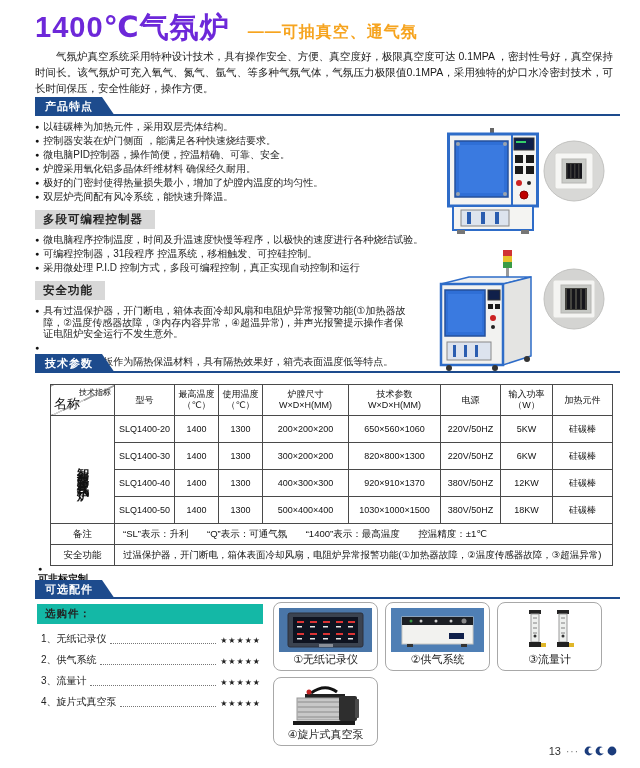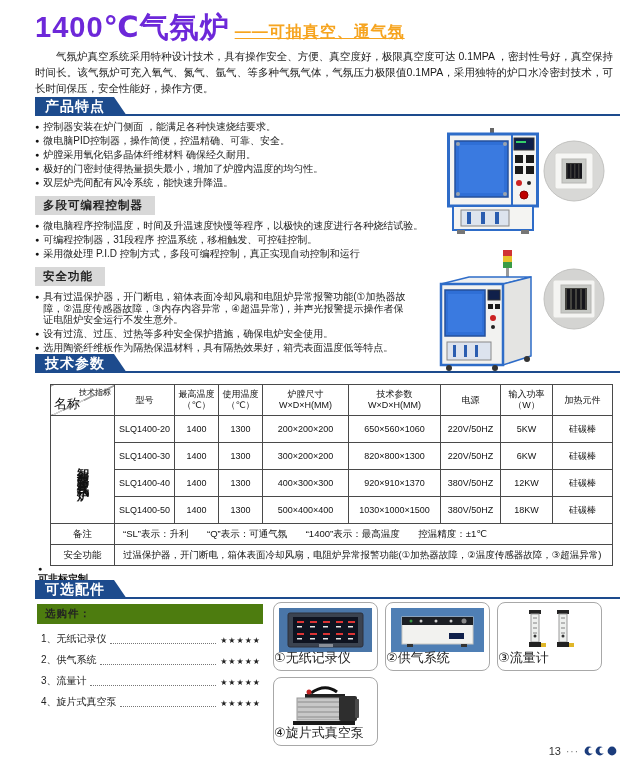--- a/index.html
+++ b/index.html
@@ -3,30 +3,30 @@
 <meta charset="utf-8">
 <style>
   * { margin:0; padding:0; box-sizing:border-box; }
   html,body { background:#fff; }
   body { font-family:"Liberation Sans","DejaVu Sans",sans-serif; }
   .page { position:relative; width:640px; height:768px; background:#ffffff; overflow:hidden; }
 
   
   .hdr { position:absolute; left:35px; top:8px; display:flex; align-items:baseline; }
   .title { font-size:29px; font-weight:bold; color:#6d28d9; letter-spacing:1px; }
-  .subtitle { font-size:16px; font-weight:bold; color:#f6a41f; margin-left:5px; letter-spacing:1px;text-decoration:underline; }
+  .subtitle { font-size:16px; font-weight:bold; color:#f6a41f; margin-left:18px; letter-spacing:1px; }
 
   .intro { position:absolute; left:35px; top:48px; width:578px; font-size:10.5px; line-height:16px;
            color:#1a1a1a; text-indent:2em; text-align:justify; }
 
   
   .badge-wrap { position:absolute; left:35px; width:585px; height:19px; }
   .badge-line { position:absolute; left:0; right:0; bottom:0; height:2px; background:#1d4b8d; }
   .badge { position:absolute; left:0; top:0; height:19px; line-height:19px; background:#1d4b8d;
-           color:#fff; font-size:14px; font-weight:bold; padding:0 22px 0 10px; letter-spacing:1px;
+           color:#fff; font-size:11px; font-weight:bold; padding:0 22px 0 10px; letter-spacing:1px;
            clip-path:polygon(0 0, calc(100% - 13px) 0, 100% 100%, 0 100%); }
 
   
   .leftcol { position:absolute; left:35px; top:121px; width:410px; }
   ul.blist { list-style:none; }
   ul.blist li { display:flex; font-size:10px; color:#222; line-height:11.5px; margin-bottom:2.5px; }
   ul.blist .dot { flex:none; font-size:7px; line-height:11.5px; margin-right:4px; color:#111; }
   .sub-h { display:inline-block; background:#d8d8d8; color:#222; font-size:11.5px; font-weight:bold;
            padding:2px 12px 2px 8px; margin:5px 0 5px 0; letter-spacing:1px; }
   ul.blist.narrow { width:375px; }
@@ -52,30 +52,30 @@
   .note-cell span { margin-right:16px; font-size:9.5px; }
   .safety-cell { text-align:left !important; padding-left:8px !important; font-size:9.5px !important; }
   .lbl { font-size:9.5px !important; }
 
   .custom-note { position:absolute; left:38px; top:565px; font-size:10px; font-weight:bold; color:#111;
                  display:flex; align-items:flex-start;flex-direction:column; }
   .custom-note .dot { font-size:7px; margin-right:4px; }
 
   
   .opt-panel { position:absolute; left:37px; top:604px; width:226px; }
-  .opt-bar { background:#4d7c0f; font-size:10.5px; font-weight:bold; color:#222; padding:3px 8px; letter-spacing:1px; }
+  .opt-bar { background:#14b8a6; font-size:10.5px; font-weight:bold; color:#222; padding:3px 8px; letter-spacing:1px; }
   .opt-items { padding:8px 2px 0 4px; }
   .opt-item { display:flex; align-items:flex-end; font-size:10px; color:#222; margin-bottom:7px; }
   .opt-item .leader { flex:1; border-bottom:1px dotted #777; margin:0 4px 2px 3px; }
   .opt-item .stars { font-size:8px; letter-spacing:1px; color:#222; padding-bottom:1px; }
 
   .card { position:absolute; width:105px; height:69px; border:1px solid #a8a8a8; border-radius:8px;
           background:#fff; overflow:hidden; }
   .card .img { position:absolute; left:5px; top:5px; width:93px; height:44px; }
-  .card .cap { position:absolute; left:0; right:0; bottom:3px; font-size:13px; color:#222; }
+  .card .cap { position:absolute; left:0; right:0; bottom:3px; text-align:center; font-size:11px; color:#222; }
 
   
   .footer { position:absolute; right:18px; top:745px; display:flex; align-items:center; }
   .footer .pnum { font-size:11px; color:#333; margin-right:5px; }
   .footer .fdots { font-size:10px; color:#777; letter-spacing:1px; margin-right:5px; }
 </style>
 </head>
 <body>
 
 <div class="page">
@@ -89,20 +89,24 @@
 
   <div class="badge-wrap" style="top:97px;">
     <div class="badge-line"></div>
     <div class="badge">产品特点</div>
   </div>
 
   <div class="leftcol">
     <ul class="blist">
       <li>
           <span class="dot">●</span>
+          <span>以硅碳棒为加热元件，采用双层壳体结构。</span>
+        </li>
+      <li>
+          <span class="dot">●</span>
           <span>控制器安装在炉门侧面 ，能满足各种快速烧结要求。</span>
         </li>
       <li>
           <span class="dot">●</span>
           <span>微电脑PID控制器，操作简便，控温精确、可靠、安全。</span>
         </li>
       <li>
           <span class="dot">●</span>
           <span>炉膛采用氧化铝多晶体纤维材料 确保经久耐用。</span>
         </li>
@@ -133,21 +137,20 @@
     </ul>
 
     <div class="sub-h">安全功能</div>
     <ul class="blist narrow">
       <li>
           <span class="dot">●</span>
           <span>具有过温保护器，开门断电，箱体表面冷却风扇和电阻炉异常报警功能(①加热器故障，②温度传感器故障，③内存内容异常，④超温异常)，并声光报警提示操作者保证电阻炉安全运行不发生意外。</span>
         </li>
       <li>
           <span class="dot">●</span>
-          <span>设有过流、过压、过热等多种安全保护措施，确保电炉安全使用。</span>
         </li>
       <li>
           <span class="dot">●</span>
           <span>选用陶瓷纤维板作为隔热保温材料，具有隔热效果好，箱壳表面温度低等特点。</span>
         </li>
     </ul>
   </div>
 
   <div class="photo" style="left:447px; top:128px;">
     <svg width="92" height="106" viewBox="0 0 92 106">

